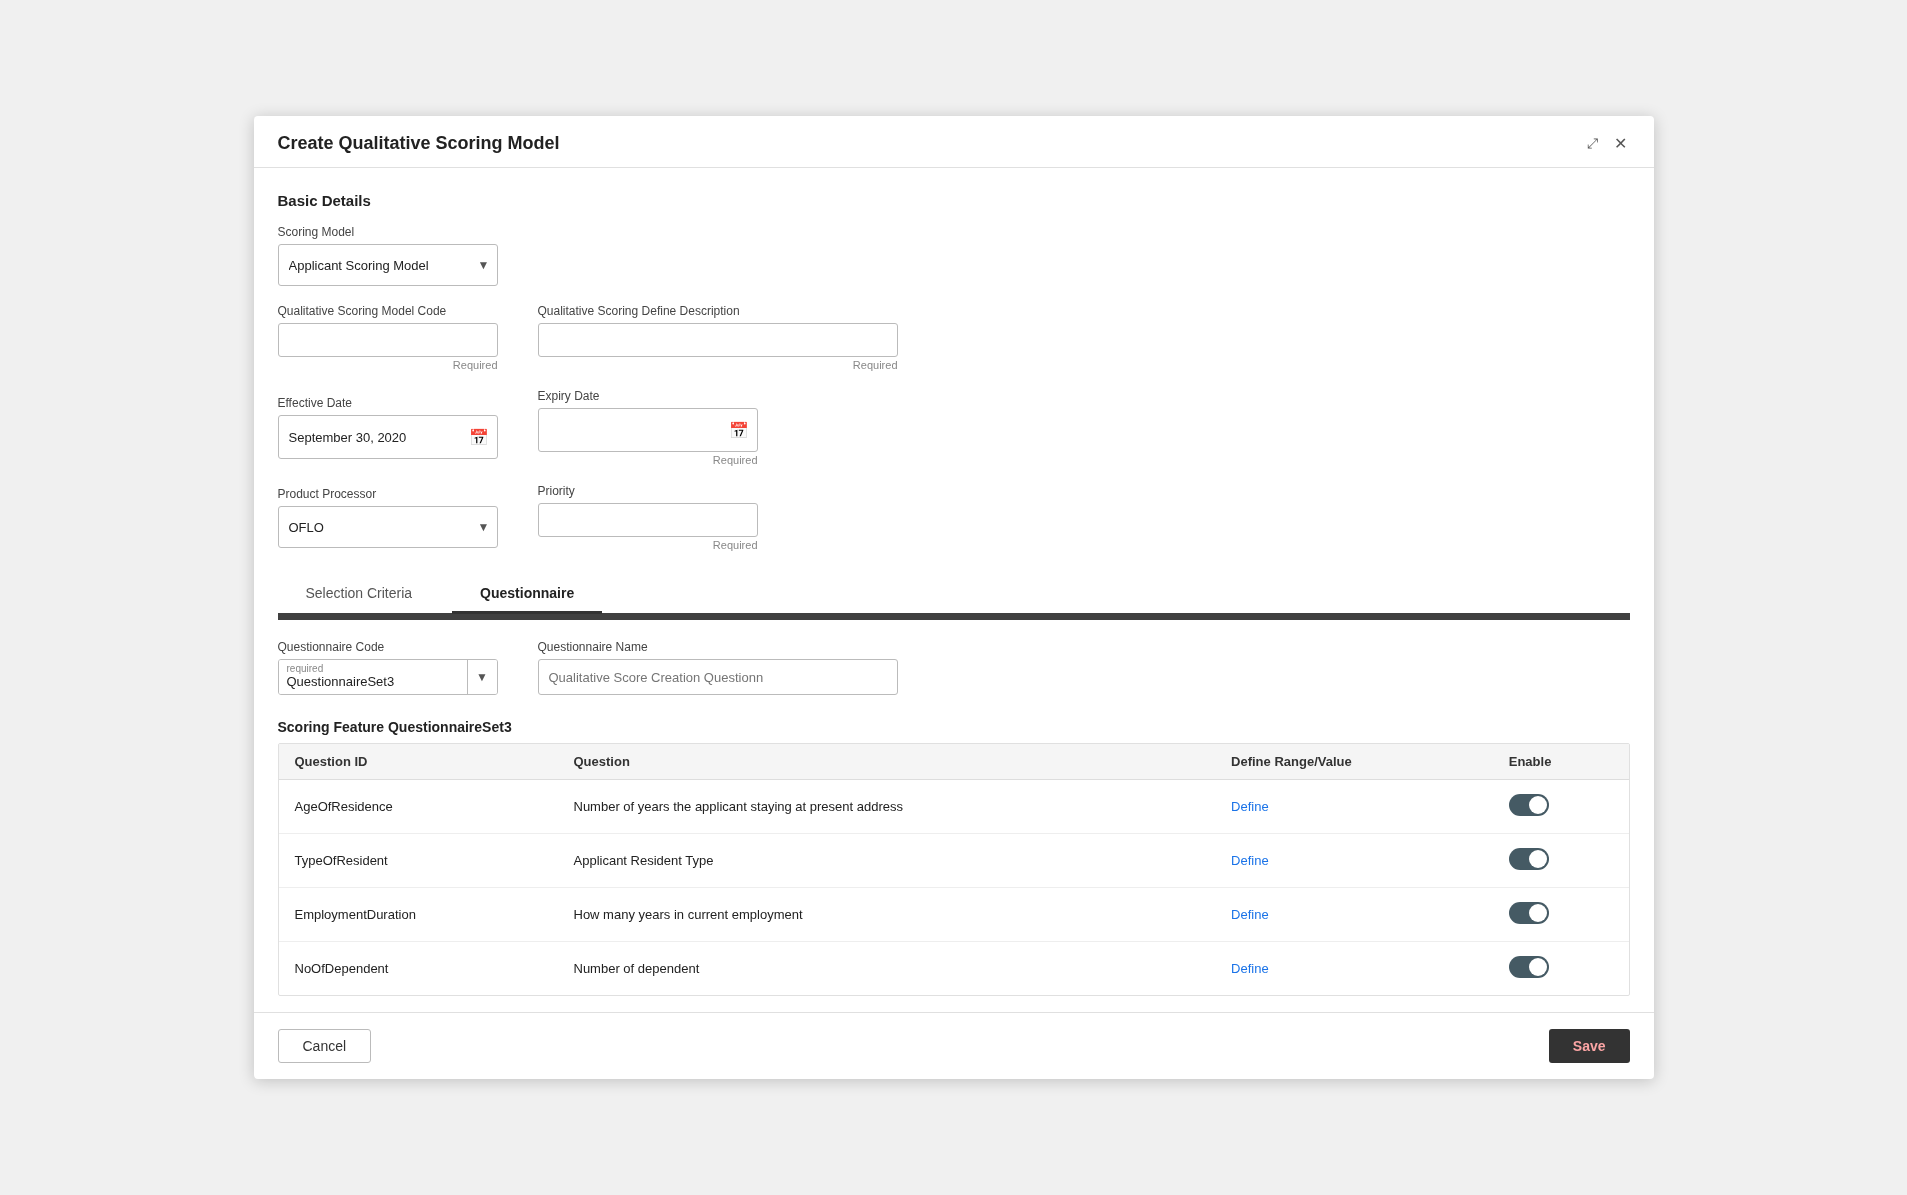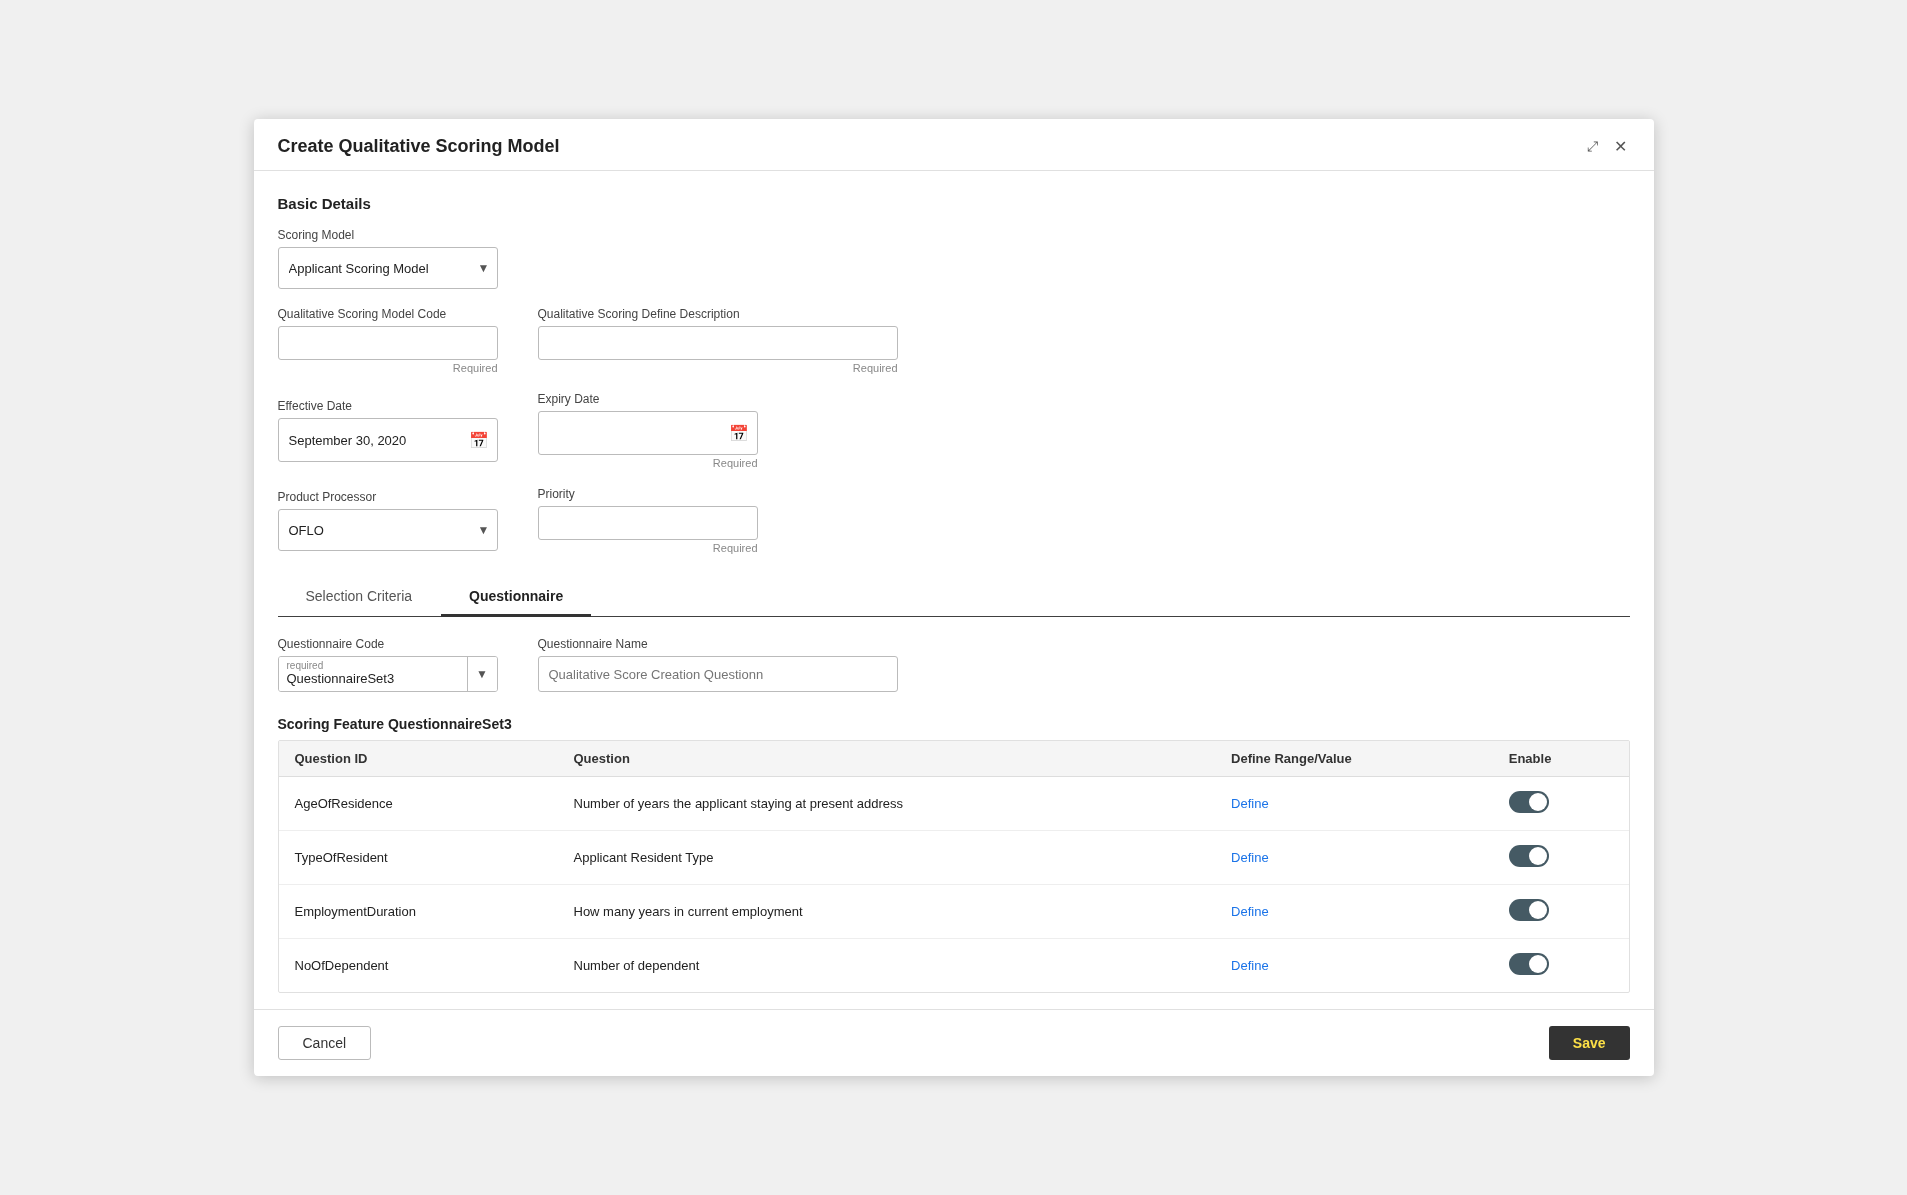--- a/index.html
+++ b/index.html
@@ -140,23 +140,23 @@
       position: absolute;
       right: 8px;
       top: 50%;
       transform: translateY(-50%);
       pointer-events: none;
       color: #555;
       font-size: 16px;
     }
     .tabs-section {
       margin-top: 24px;
-      border-bottom: 1px solid #404040;
-      display: flex;
-      gap: 1px;
+      border-bottom: 7px solid #404040;
+      display: flex;
+      gap: 12px;
     }
     .tab {
       padding: 10px 28px;
       font-size: 14px;
       cursor: pointer;
       color: #555;
       border-bottom: 3px solid transparent;
       background: none;
       border-top: none;
       border-left: none;
@@ -308,21 +308,21 @@
       background: #fff;
       color: #333;
       font-size: 14px;
       cursor: pointer;
     }
     .btn-save {
       padding: 8px 24px;
       border: none;
       border-radius: 3px;
       background: #333;
-      color: #fde047;
+      color: #fca5a5;
       font-size: 14px;
       cursor: pointer;
       font-weight: 600;
     }
   </style>
 </head>
 <body>
 
 <div class="modal">
 

